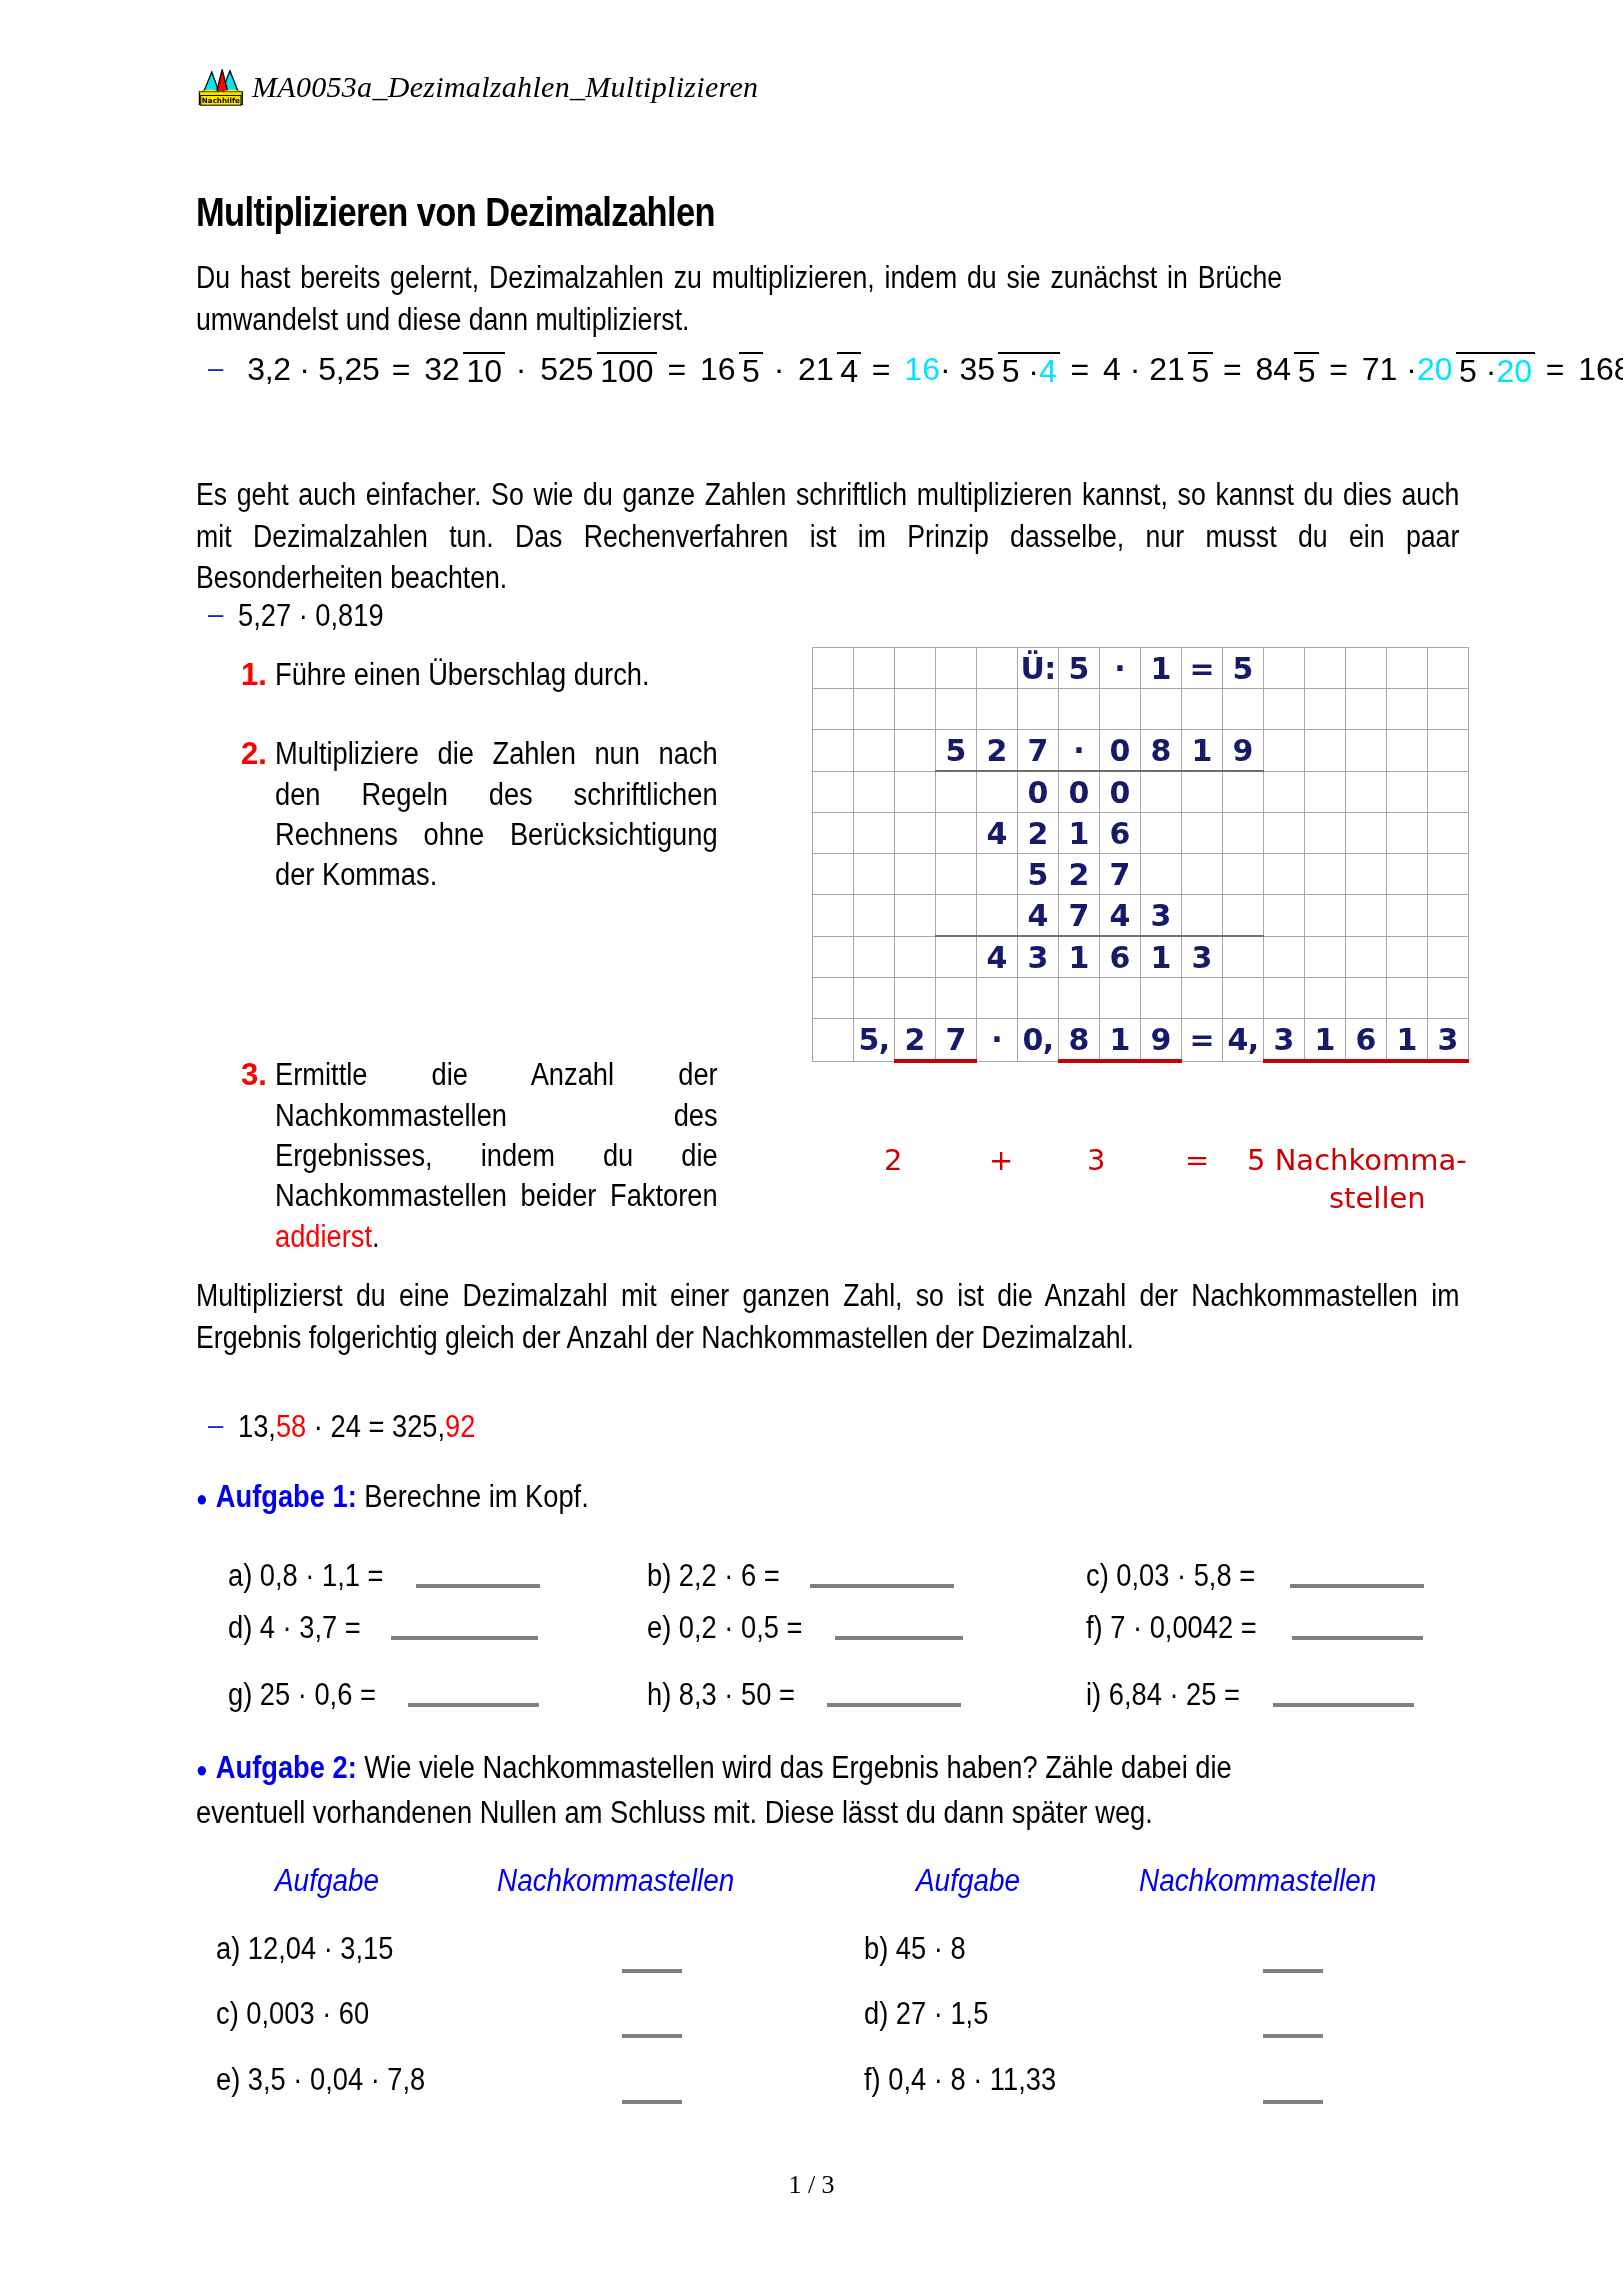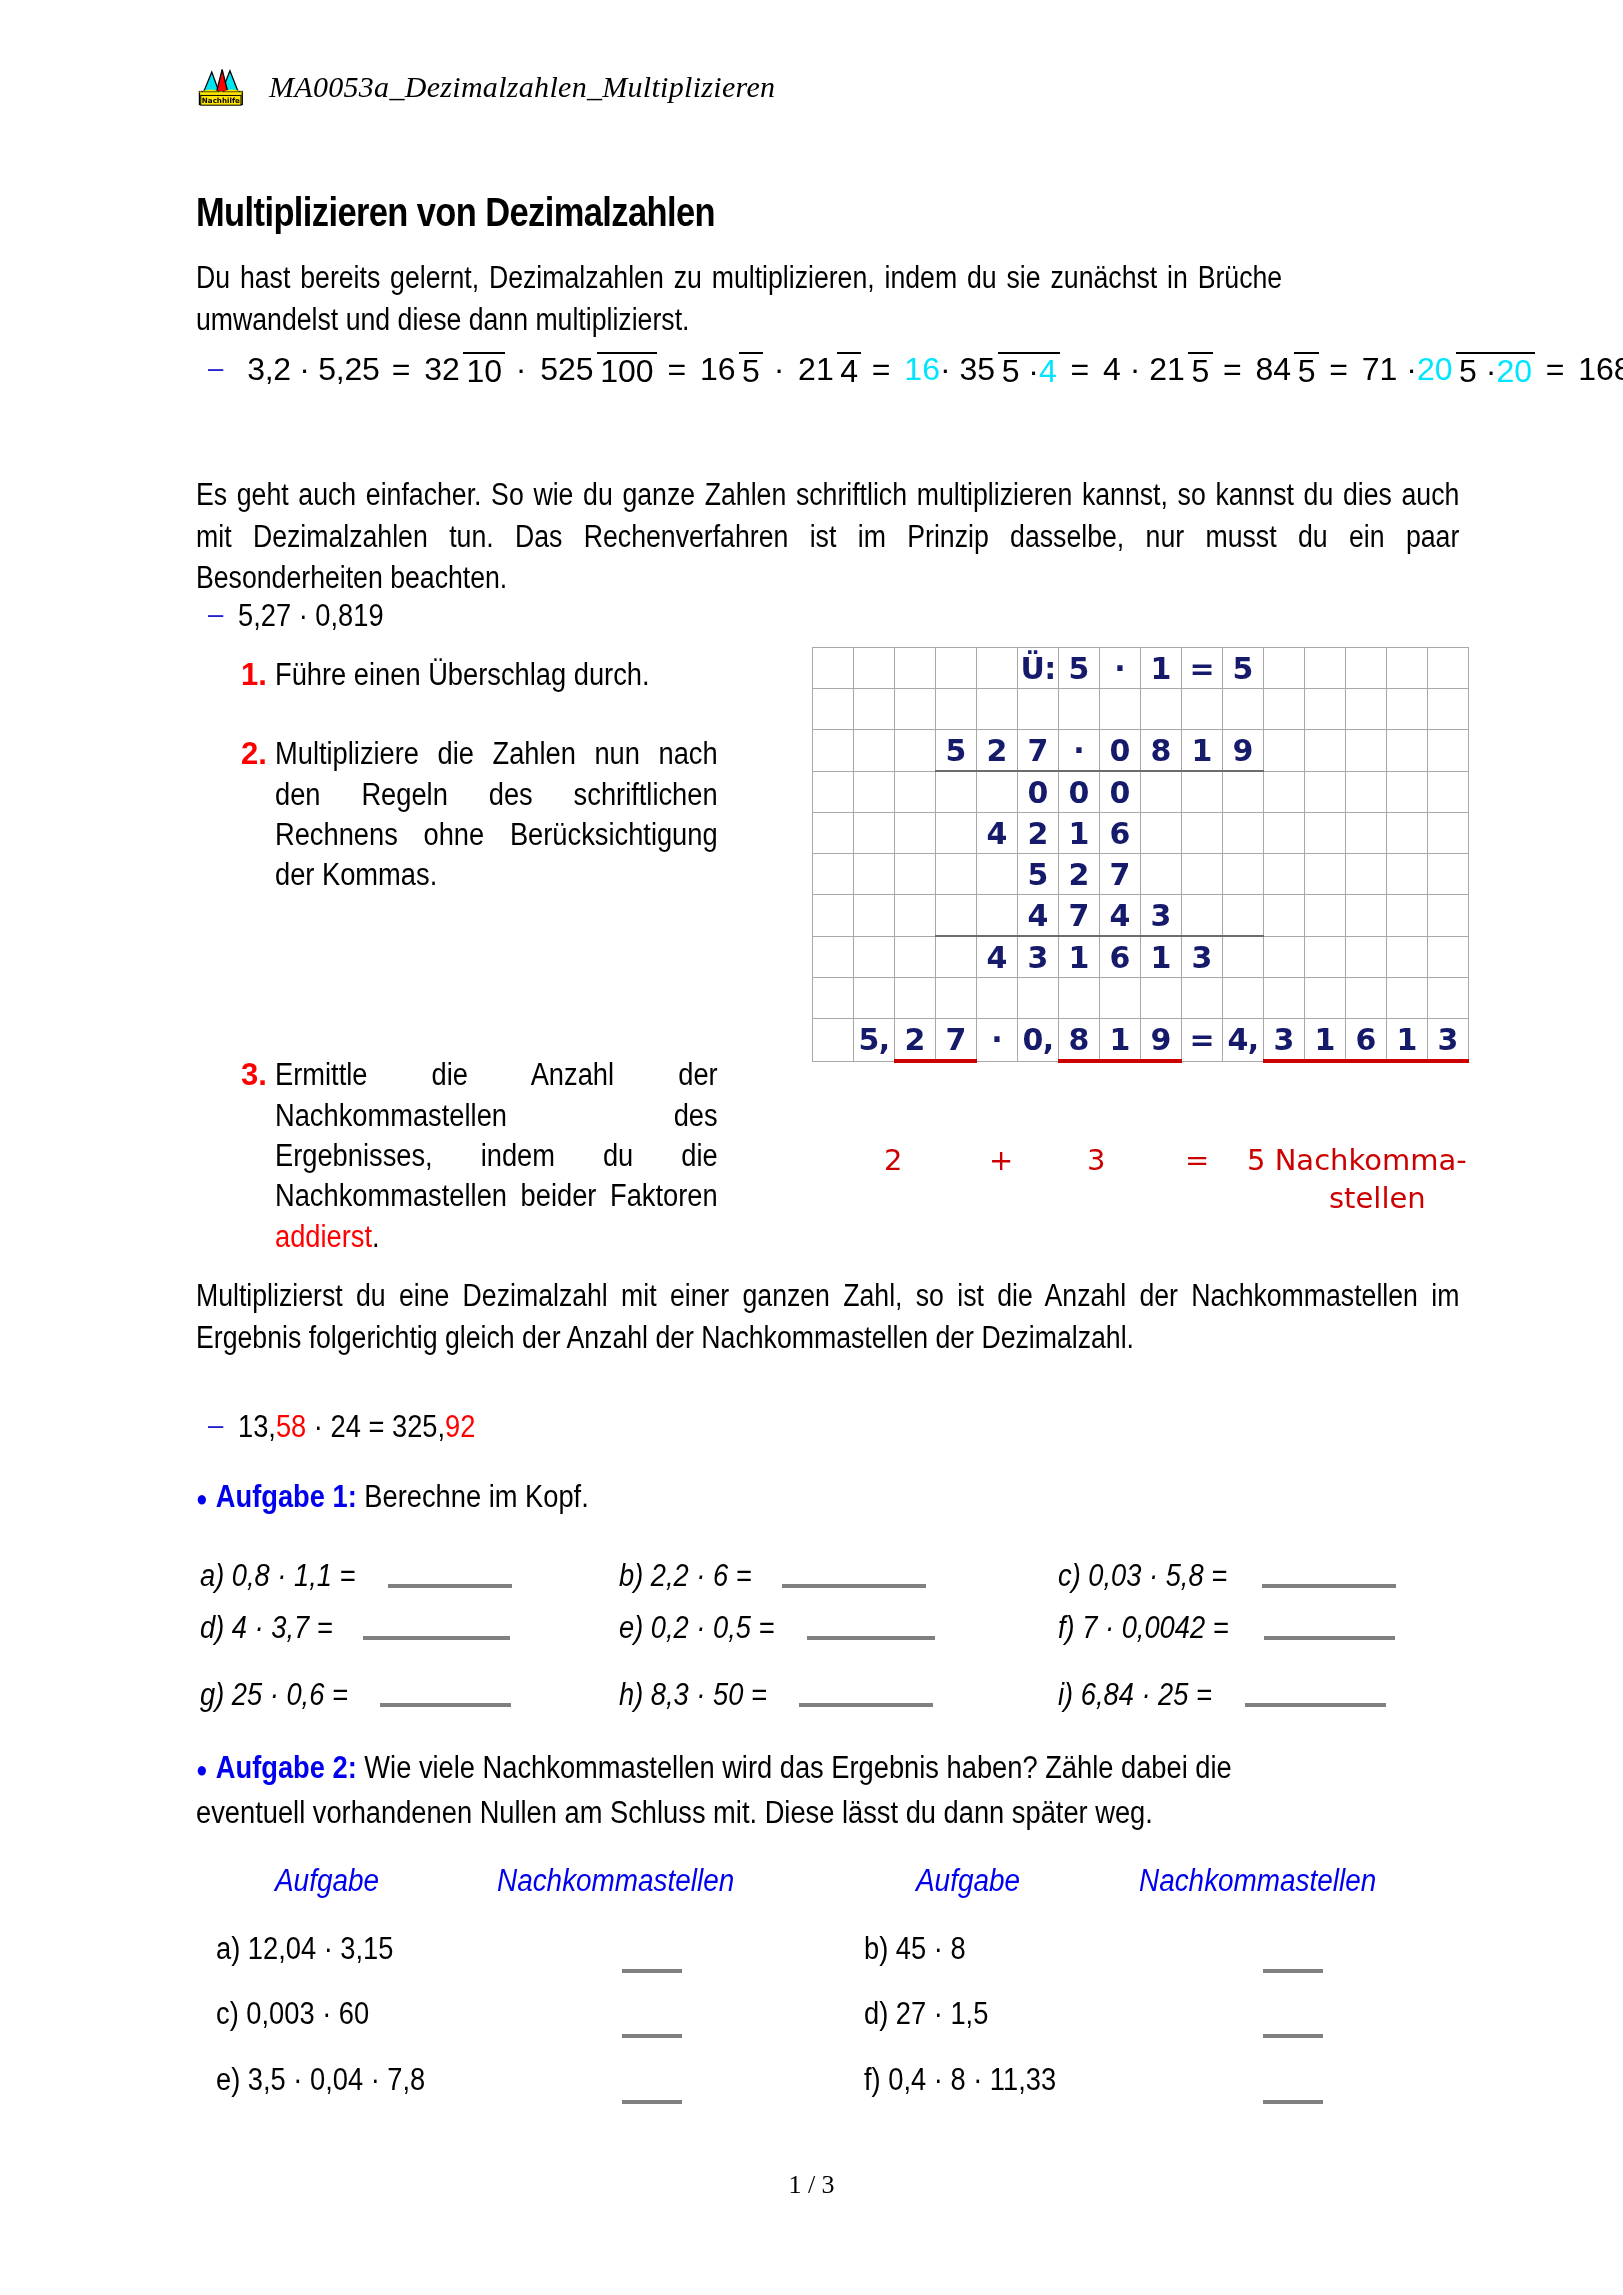--- a/index.html
+++ b/index.html
@@ -8,21 +8,21 @@
     width:1623px; height:2295px;
     background:#ffffff;
     font-family:"Liberation Sans", sans-serif;
     color:#000;
     position:relative;
     overflow:hidden;
   }
   .page { position:relative; width:1623px; height:2295px; }
 
   
-  .hdr { position:absolute; left:196px; top:63px; display:flex; align-items:center; gap:22px; }
+  .hdr { position:absolute; left:196px; top:63px; display:flex; align-items:center; gap:5px; }
   .logo { width:51px; height:48px; position:relative; flex:none; }
   .hdr-title {
     font-family:"Liberation Serif", serif;
     font-style:italic; font-size:30px; letter-spacing:0.3px; white-space:nowrap;
   }
 
   
   .h1 {
     position:absolute; left:196px; top:189px;
     font-size:41px; font-weight:bold; letter-spacing:-0.7px;
@@ -78,21 +78,21 @@
            color:#cc0000; font-size:29px; font-family:"DejaVu Sans", sans-serif; }
   .annot span { position:absolute; white-space:nowrap; }
 
   
   .ablock { position:absolute; left:196px; }
   .atitle { font-size:31px; white-space:nowrap;
             transform:scaleX(.88); transform-origin:left top; }
   .bullet { color:#0000ee; font-size:22px; vertical-align:middle; margin-right:9.2px; }
   .blue { color:#0000ee; font-weight:bold; }
 
-  .exrow { position:absolute; left:200px; display:flex;font-style:italic; }
+  .exrow { position:absolute; left:228px; display:flex; }
   .excell { display:flex; align-items:flex-end; }
   .exlbl { font-size:31px; white-space:nowrap; transform:scaleX(.88);
            transform-origin:left bottom; }
   .blank { display:inline-block; height:3.9px; background:#808080; margin-left:11.8px;
            margin-bottom:6.5px; }
 
   
   .t2head { position:absolute; font-style:italic; color:#0000ee; font-size:31px;
             white-space:nowrap; transform:scaleX(.90); transform-origin:left top; }
   .t2cell { position:absolute; font-size:31px; white-space:nowrap;

